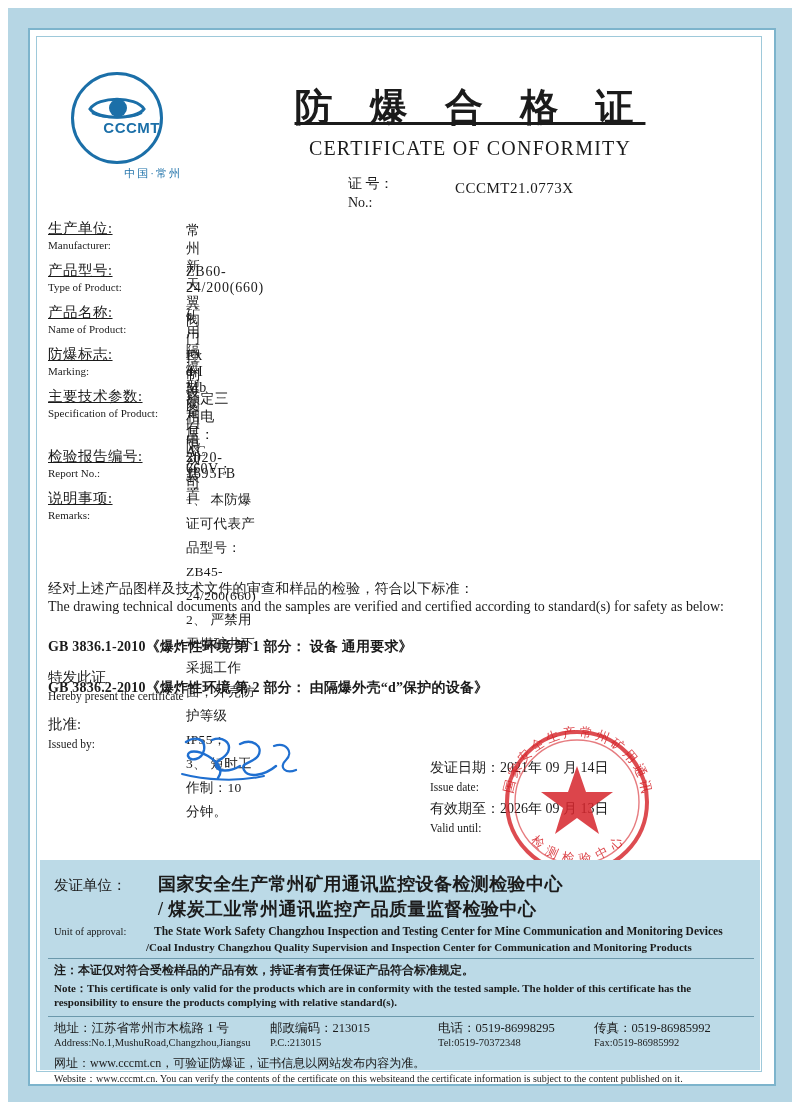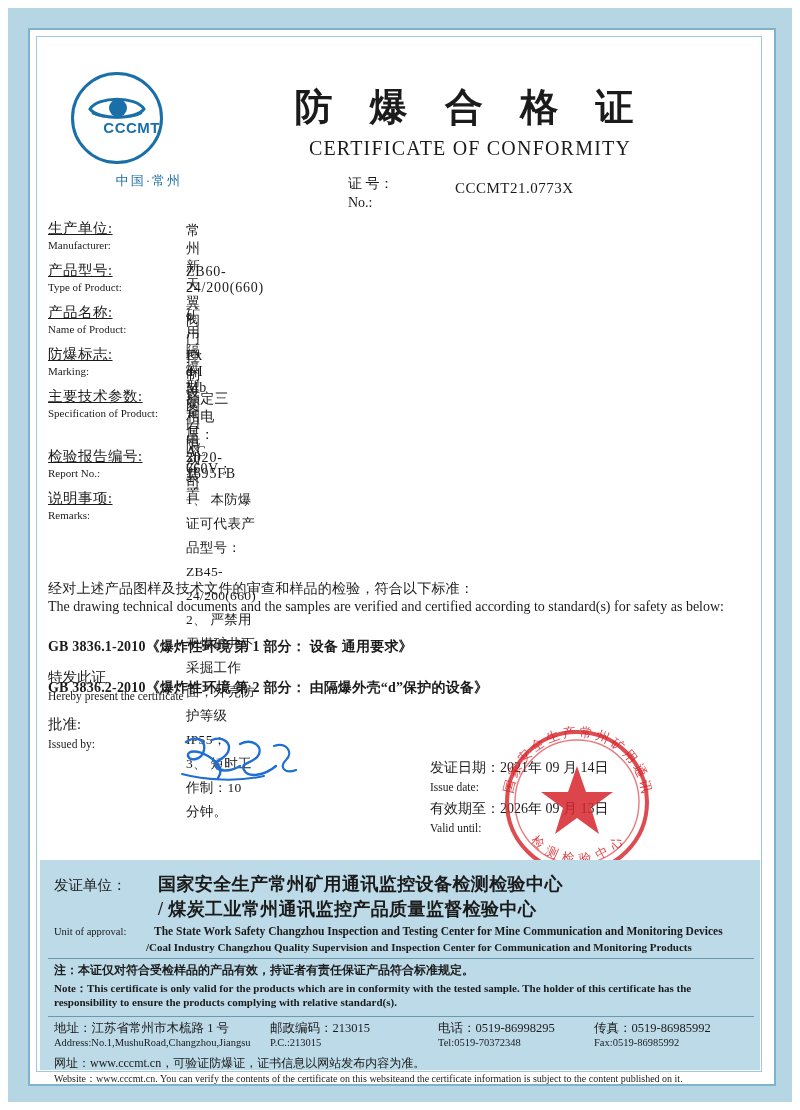--- a/index.html
+++ b/index.html
@@ -70,36 +70,37 @@
   .logo-text {
     position: absolute;
     left: 0; right: 0; top: 44px;
     font-size: 15px;
     font-weight: bold;
     color: #1b6fa8;
     letter-spacing: 0.5px;
     font-family: "Liberation Sans", sans-serif;
   }
   .logo-cn {
-    margin-top: 8px;
-    font-size: 13px;
+    margin-top: 2px;
+    font-size: 11px;
     color: #1b6fa8;
     letter-spacing: 2px;
   }
 
   
   .title-cn {
     position: absolute;
     left: 180px; top: 42px;
     width: 500px;
     text-align: center;
     font-size: 38px;
     font-weight: bold;
     letter-spacing: 12px;
     font-family: "DejaVu Sans", sans-serif;
+    text-decoration: underline;
   }
   .title-en {
     position: absolute;
     left: 180px; top: 97px;
     width: 500px;
     text-align: center;
     font-size: 20px;
     letter-spacing: 1.2px;
     font-family: "Liberation Serif", serif;
   }

